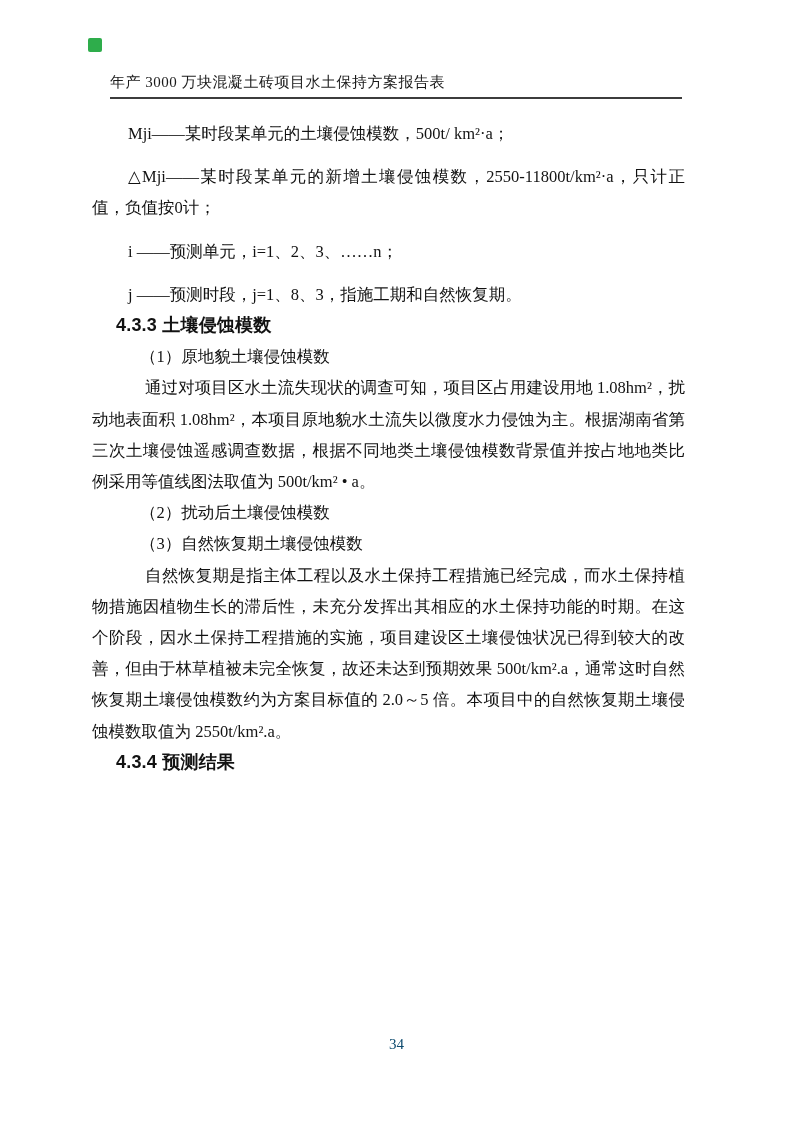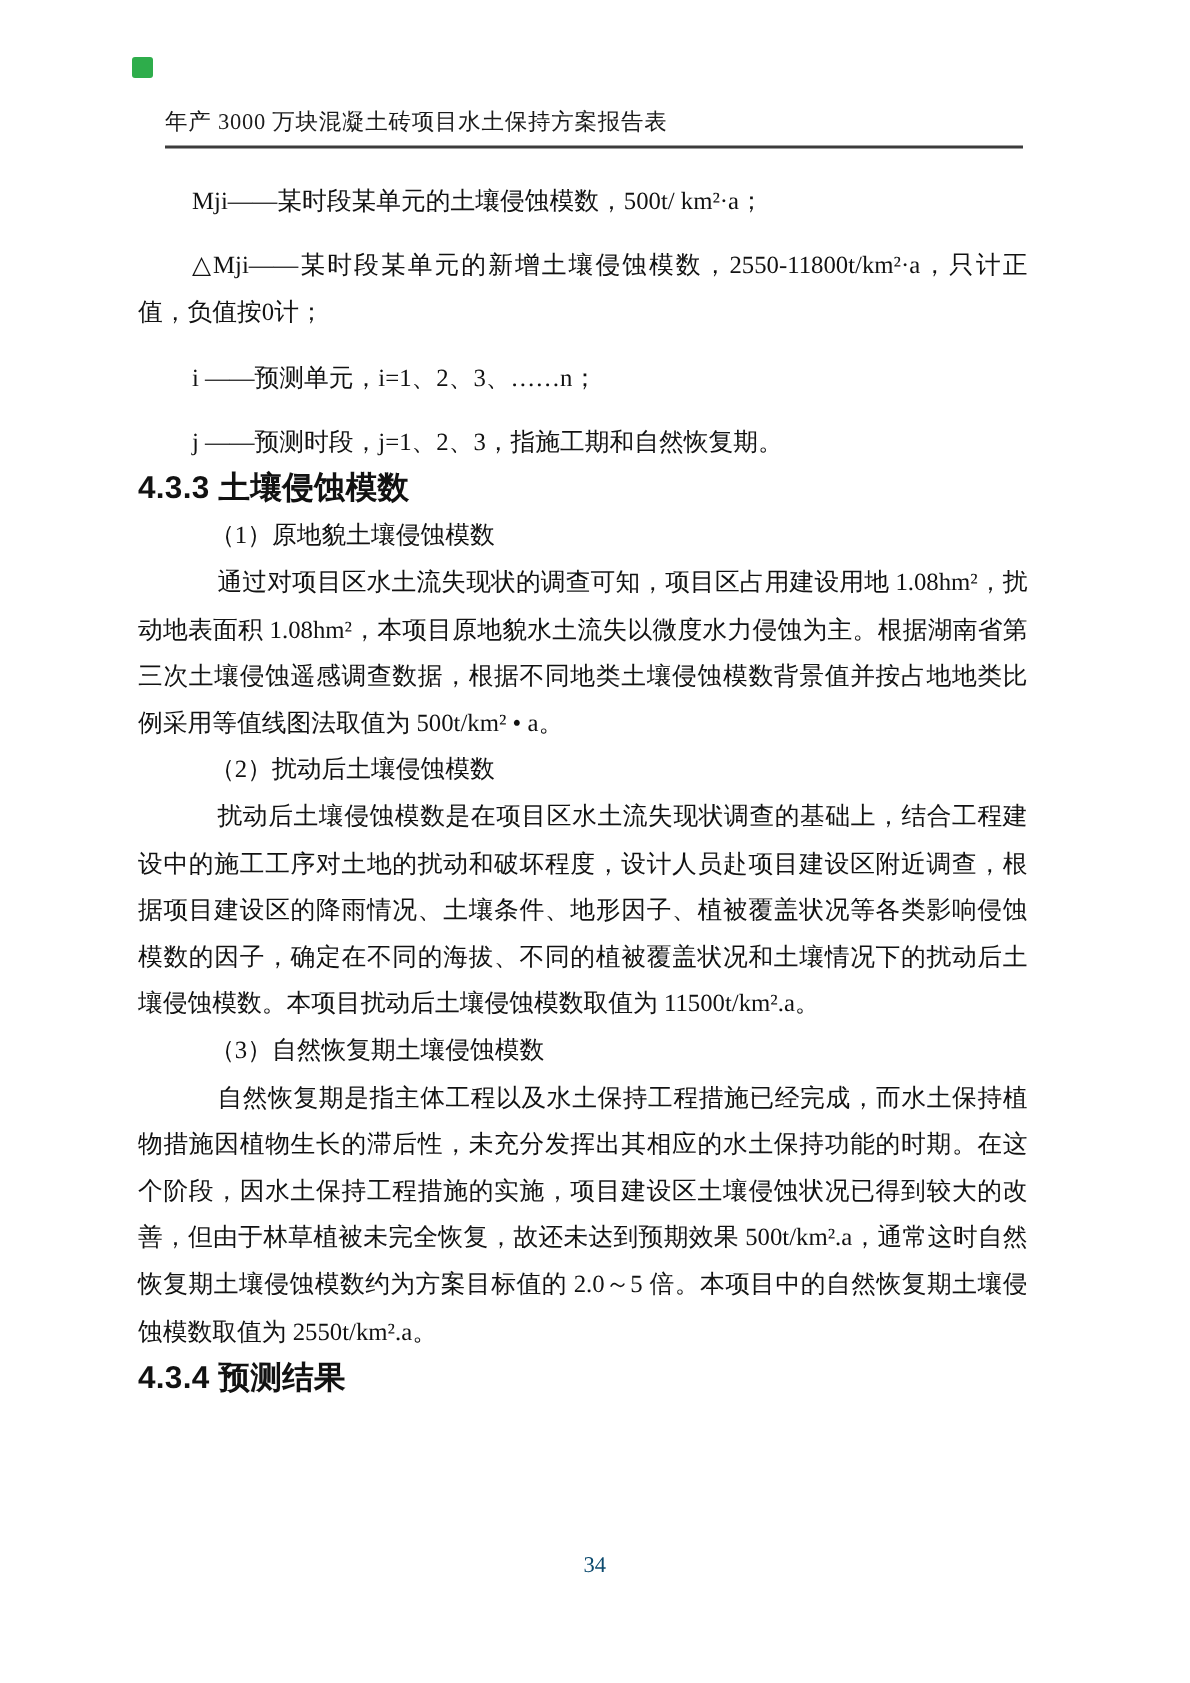--- a/index.html
+++ b/index.html
@@ -58,24 +58,25 @@
     margin-top: 12px;
   }
   p.para {
     text-indent: 53px;
   }
   p.subtitle {
     text-indent: 48px;
   }
   p.hd {
     font-weight: bold;
-    font-size: 21px;
+    font-size: 18px;
     text-indent: 0;
     font-family: "Liberation Sans", "DejaVu Sans", sans-serif;
     letter-spacing: 0.2px;
+    margin-left: 24px;
   }
   .footer {
     position: absolute;
     left: 0;
     top: 1036px;
     width: 793px;
     text-align: center;
     font-size: 15px;
     color: #0c4a6e;
   }
@@ -88,29 +89,28 @@
   <div class="green-marker"></div>
 
   <div class="doc-header">
     <span>年产 3000 万块混凝土砖项目水土保持方案报告表</span>
   </div>
 
   <div class="content">
     <p class="def">Mji——某时段某单元的土壤侵蚀模数，500t/ km²·a；</p>
     <p class="def">△Mji——某时段某单元的新增土壤侵蚀模数，2550-11800t/km²·a，只计正值，负值按0计；</p>
     <p class="def">i ——预测单元，i=1、2、3、……n；</p>
-    <p class="def">j ——预测时段，j=1、2、3，指施工期和自然恢复期。</p>
+    <p class="def">j ——预测时段，j=1、8、3，指施工期和自然恢复期。</p>
 
     <p class="hd">4.3.3 土壤侵蚀模数</p>
 
     <p class="subtitle">（1）原地貌土壤侵蚀模数</p>
     <p class="para">通过对项目区水土流失现状的调查可知，项目区占用建设用地 1.08hm²，扰动地表面积 1.08hm²，本项目原地貌水土流失以微度水力侵蚀为主。根据湖南省第三次土壤侵蚀遥感调查数据，根据不同地类土壤侵蚀模数背景值并按占地地类比例采用等值线图法取值为 500t/km² • a。</p>
 
     <p class="subtitle">（2）扰动后土壤侵蚀模数</p>
-    <p class="para">扰动后土壤侵蚀模数是在项目区水土流失现状调查的基础上，结合工程建设中的施工工序对土地的扰动和破坏程度，设计人员赴项目建设区附近调查，根据项目建设区的降雨情况、土壤条件、地形因子、植被覆盖状况等各类影响侵蚀模数的因子，确定在不同的海拔、不同的植被覆盖状况和土壤情况下的扰动后土壤侵蚀模数。本项目扰动后土壤侵蚀模数取值为 11500t/km².a。</p>
 
     <p class="subtitle">（3）自然恢复期土壤侵蚀模数</p>
     <p class="para">自然恢复期是指主体工程以及水土保持工程措施已经完成，而水土保持植物措施因植物生长的滞后性，未充分发挥出其相应的水土保持功能的时期。在这个阶段，因水土保持工程措施的实施，项目建设区土壤侵蚀状况已得到较大的改善，但由于林草植被未完全恢复，故还未达到预期效果 500t/km².a，通常这时自然恢复期土壤侵蚀模数约为方案目标值的 2.0～5 倍。本项目中的自然恢复期土壤侵蚀模数取值为 2550t/km².a。</p>
 
     <p class="hd">4.3.4 预测结果</p>
   </div>
 
   <div class="footer">
     <span>34</span>
   </div>

